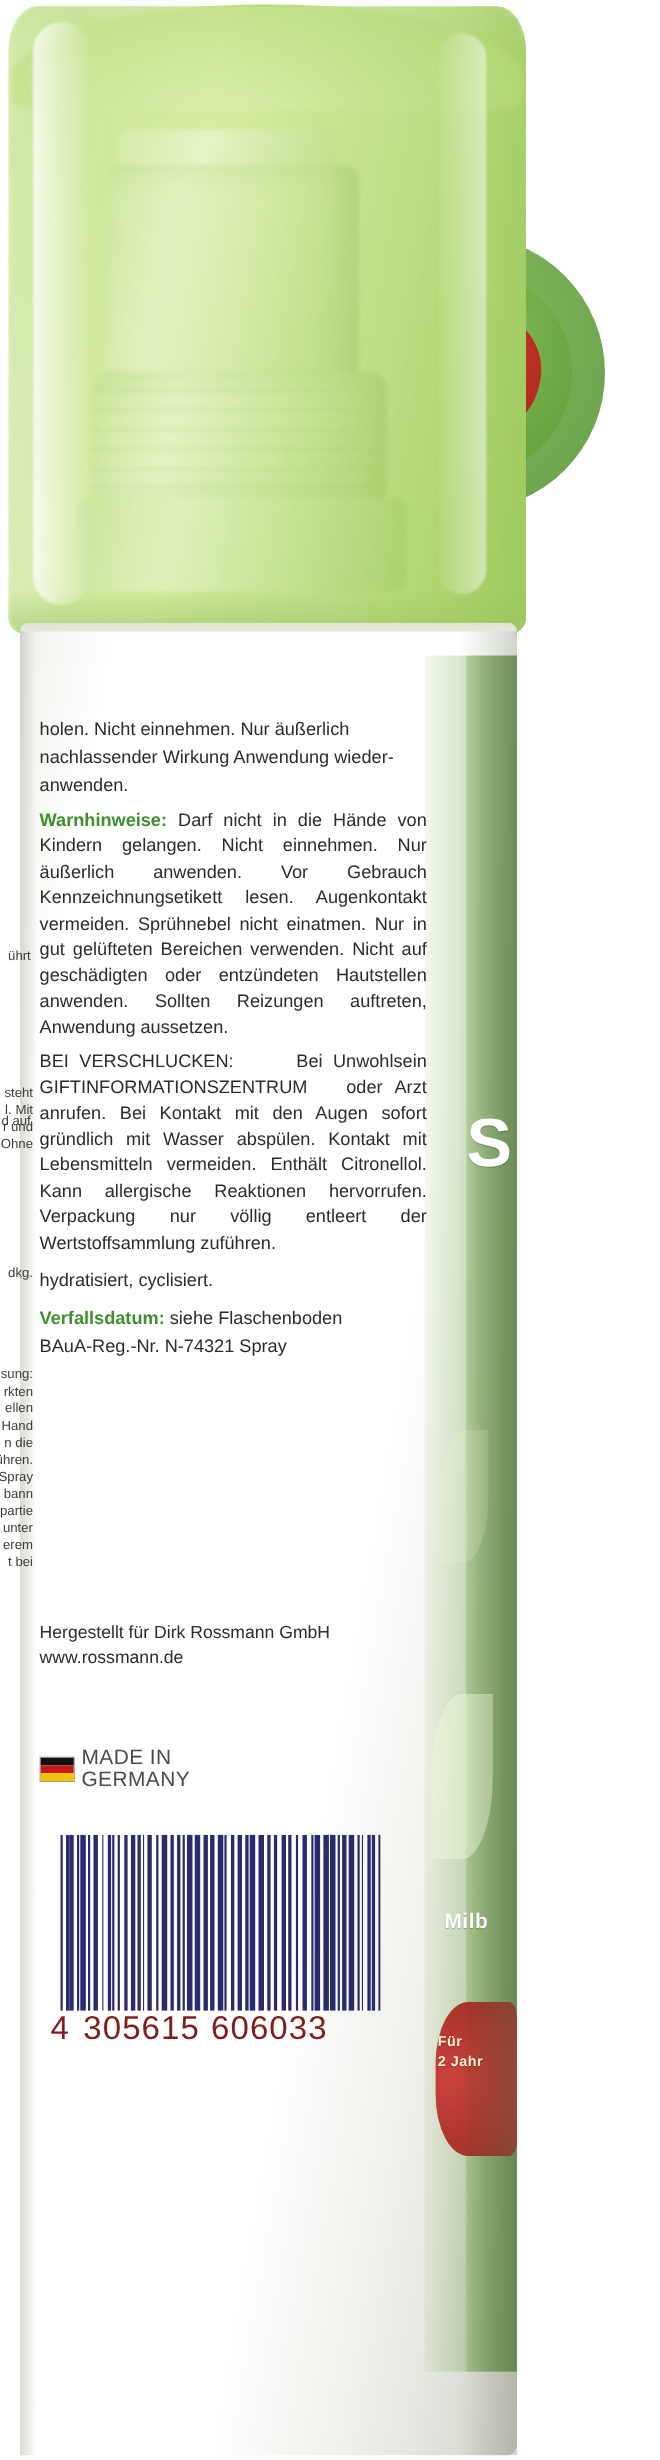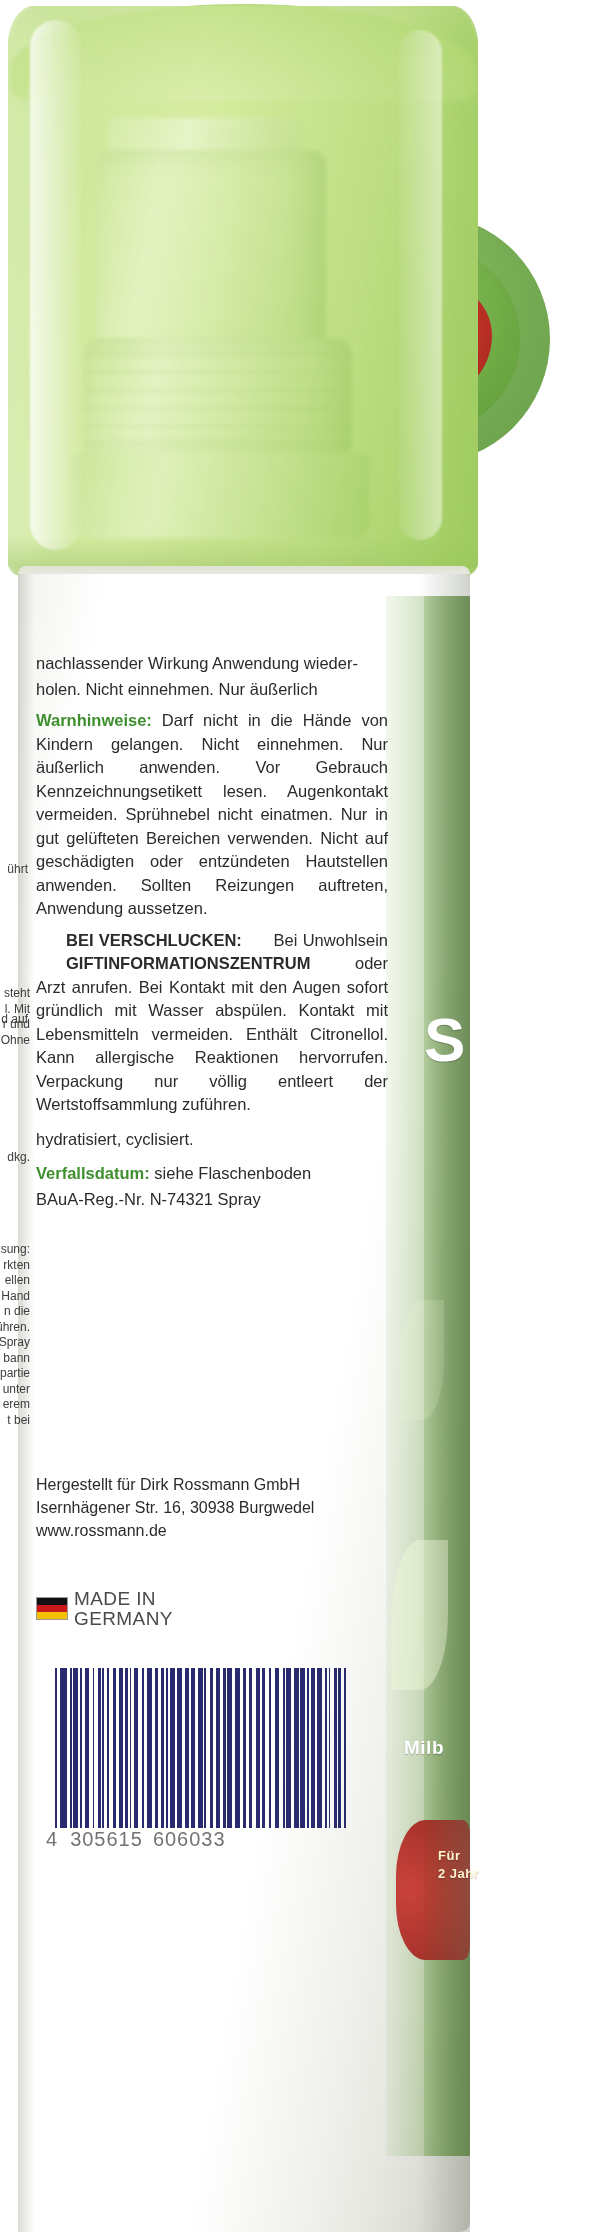--- a/index.html
+++ b/index.html
@@ -244,21 +244,20 @@
     top: 1738px;
     font-size: 19px;
     line-height: 20px;
   }
   .rw-fur {
     left: 398px;
     top: 1848px;
     font-size: 13px;
     line-height: 15px;
     color: #fdf3d0;
-    margin-left: 40px;
   }
 
   
   .left-sliver {
     position: absolute;
     left: -2px;
     width: 30px;
     color: #3c3c3c;
     font-size: 12px;
     line-height: 15px;
@@ -313,22 +312,21 @@
     line-height: 23.5px;
     text-align: justify;
     text-justify: inter-word;
   }
   .copy p { margin: 0 0 2px 0; }
   .copy .green {
     color: #3f8f2e;
     font-weight: bold;
   }
   .copy .bold {
-    font-weight: bold;
-    margin-left: 30px;
+    font-weight: normal;
   }
   .para-spacer { height: 6px; }
   .sect-gap { height: 9px; }
 
   .addr {
     position: absolute;
     left: 36px;
     top: 1473px;
     width: 360px;
     color: #2b2b2b;
@@ -403,22 +401,22 @@
   }
   .bars i {
     display: block;
     background: #2a2a6e;
   }
   .bc-digits {
     position: absolute;
     left: 0;
     top: 160px;
     width: 300px;
-    color: #737373;
-    font-size: 20px;
+    color: #7f1d1d;
+    font-size: 30px;
     letter-spacing: 1px;
     font-family: "Liberation Sans", sans-serif;
     white-space: nowrap;
   }
   .bc-digits .lead { margin-right: 12px; }
   .bc-digits .grp2 { margin-right: 10px; }
 </style>
 </head>
 <body>
 
@@ -476,36 +474,36 @@
 n die
 ühren.
 Spray
 bann
 partie
 unter
 erem
 t bei</div>
 
   <div class="copy">
+    <p>holen. Nicht einnehmen. Nur äußerlich</p>
     <p>nachlassender Wirkung Anwendung wieder-</p>
-    <p>holen. Nicht einnehmen. Nur äußerlich</p>
+    <p style="text-align:left">anwenden.</p>
     <div class="para-spacer"></div>
     <p><span class="green">Warnhinweise:</span> <span>Darf nicht in die Hände von Kindern gelangen. Nicht einnehmen. Nur äußerlich anwenden. Vor Gebrauch Kennzeichnungsetikett lesen. Augenkontakt vermeiden. Sprühnebel nicht einatmen. Nur in gut gelüfteten Bereichen verwenden. Nicht auf geschädigten oder entzündeten Hautstellen anwenden. Sollten Reizungen auftreten, Anwendung aussetzen.</span></p>
     <div class="para-spacer"></div>
     <p><span class="bold">BEI VERSCHLUCKEN:</span>&nbsp;&nbsp;&nbsp;&nbsp;&nbsp;&nbsp;<span>Bei Unwohlsein</span> <span class="bold">GIFTINFORMATIONSZENTRUM</span>&nbsp;&nbsp;&nbsp;<span>oder Arzt</span> <span>anrufen. Bei Kontakt mit den Augen sofort gründlich mit Wasser abspülen. Kontakt mit Lebensmitteln vermeiden. Enthält Citronellol. Kann allergische Reaktionen hervorrufen. Verpackung nur völlig entleert der Wertstoffsammlung zuführen.</span></p>
     <div class="sect-gap"></div>
     <p style="text-align:left">hydratisiert, cyclisiert.</p>
     <div class="sect-gap"></div>
     <p style="text-align:left"><span class="green">Verfallsdatum:</span> <span>siehe Flaschenboden</span></p>
     <p style="text-align:left">BAuA-Reg.-Nr. N-74321 Spray</p>
   </div>
 
   <div class="addr">
     <div>Hergestellt für Dirk Rossmann GmbH</div>
-    <div>Isernhägener Str. 16, 30938 Burgwedel</div>
     <div>www.rossmann.de</div>
   </div>
 
   <div class="bottom-row">
     <div class="flag">
       <span class="b"></span>
         <span class="r"></span>
         <span class="y"></span>
     </div>
     <div class="made">

